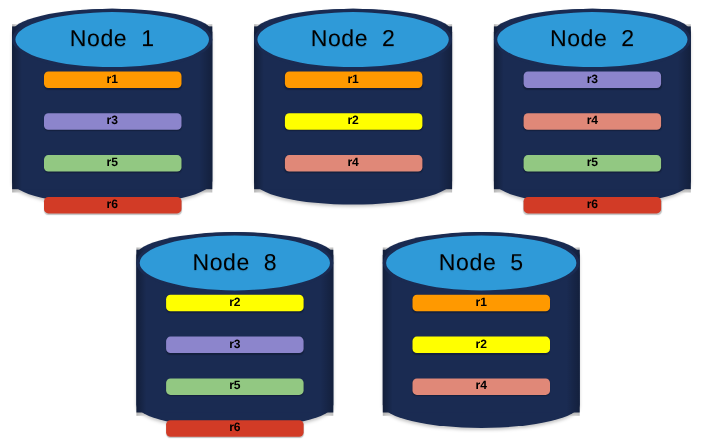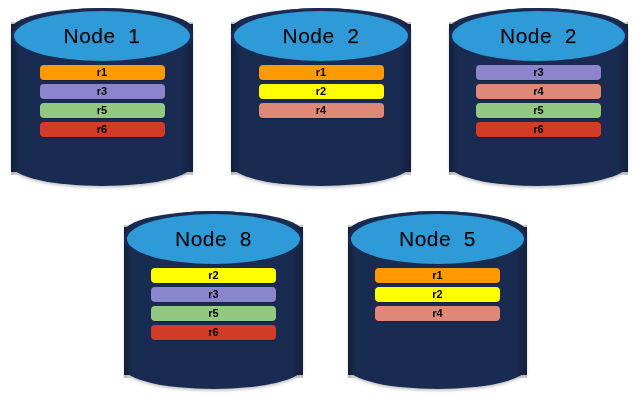--- a/index.html
+++ b/index.html
@@ -93,21 +93,21 @@
 
   
   .replica-stack {
     position: absolute;
     left: 0;
     right: 0;
     top: 57px;
     display: flex;
     flex-direction: column;
     align-items: center;
-    gap: 4px;
+    gap: 23px;
   }
   .replica-bar {
     width: 125px;
     height: 15px;
     border-radius: 4px;
     display: flex;
     align-items: center;
     justify-content: center;
     box-sizing: border-box;
     box-shadow: 0 1px 1px rgba(0,0,0,0.25);

